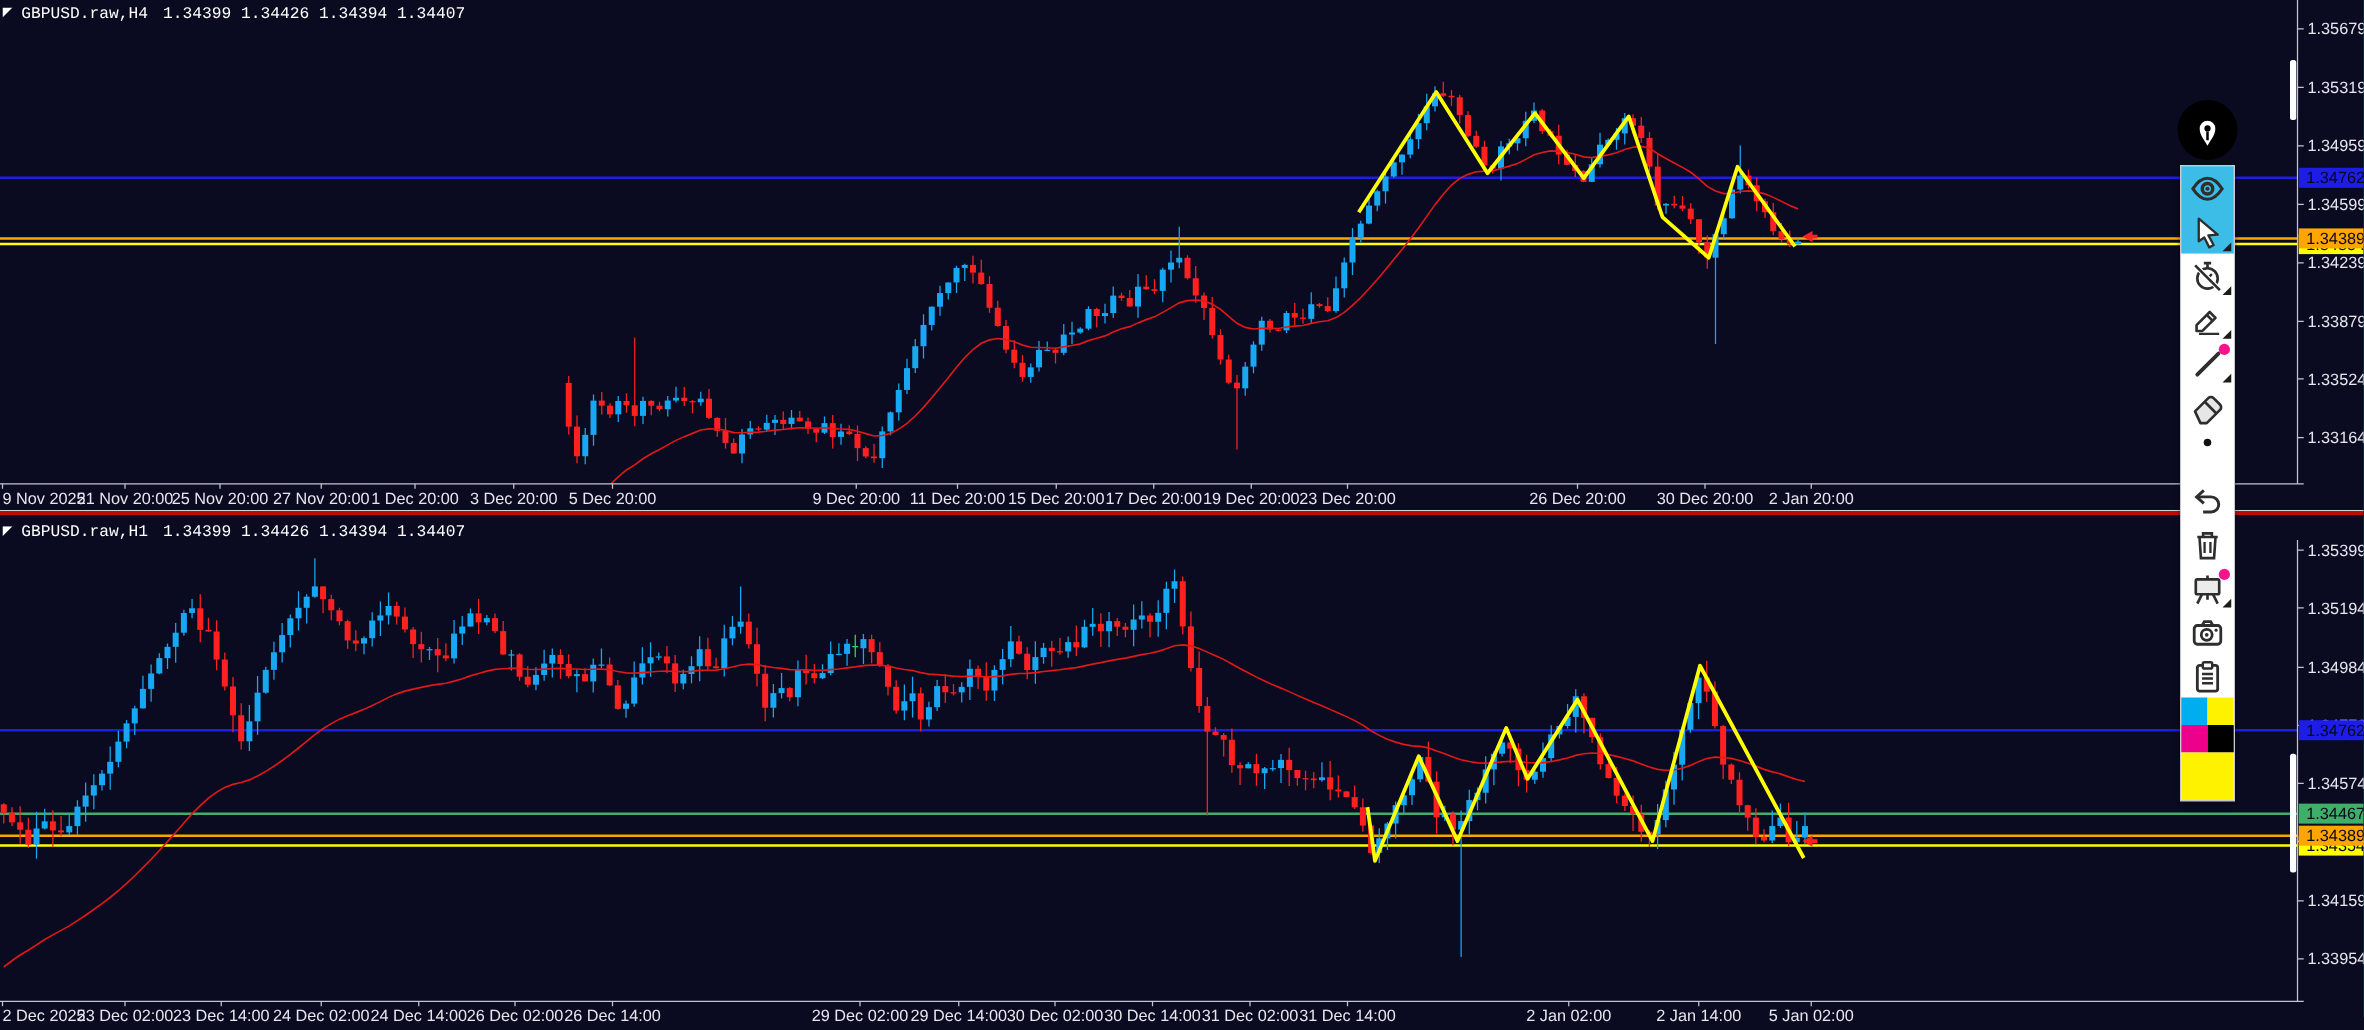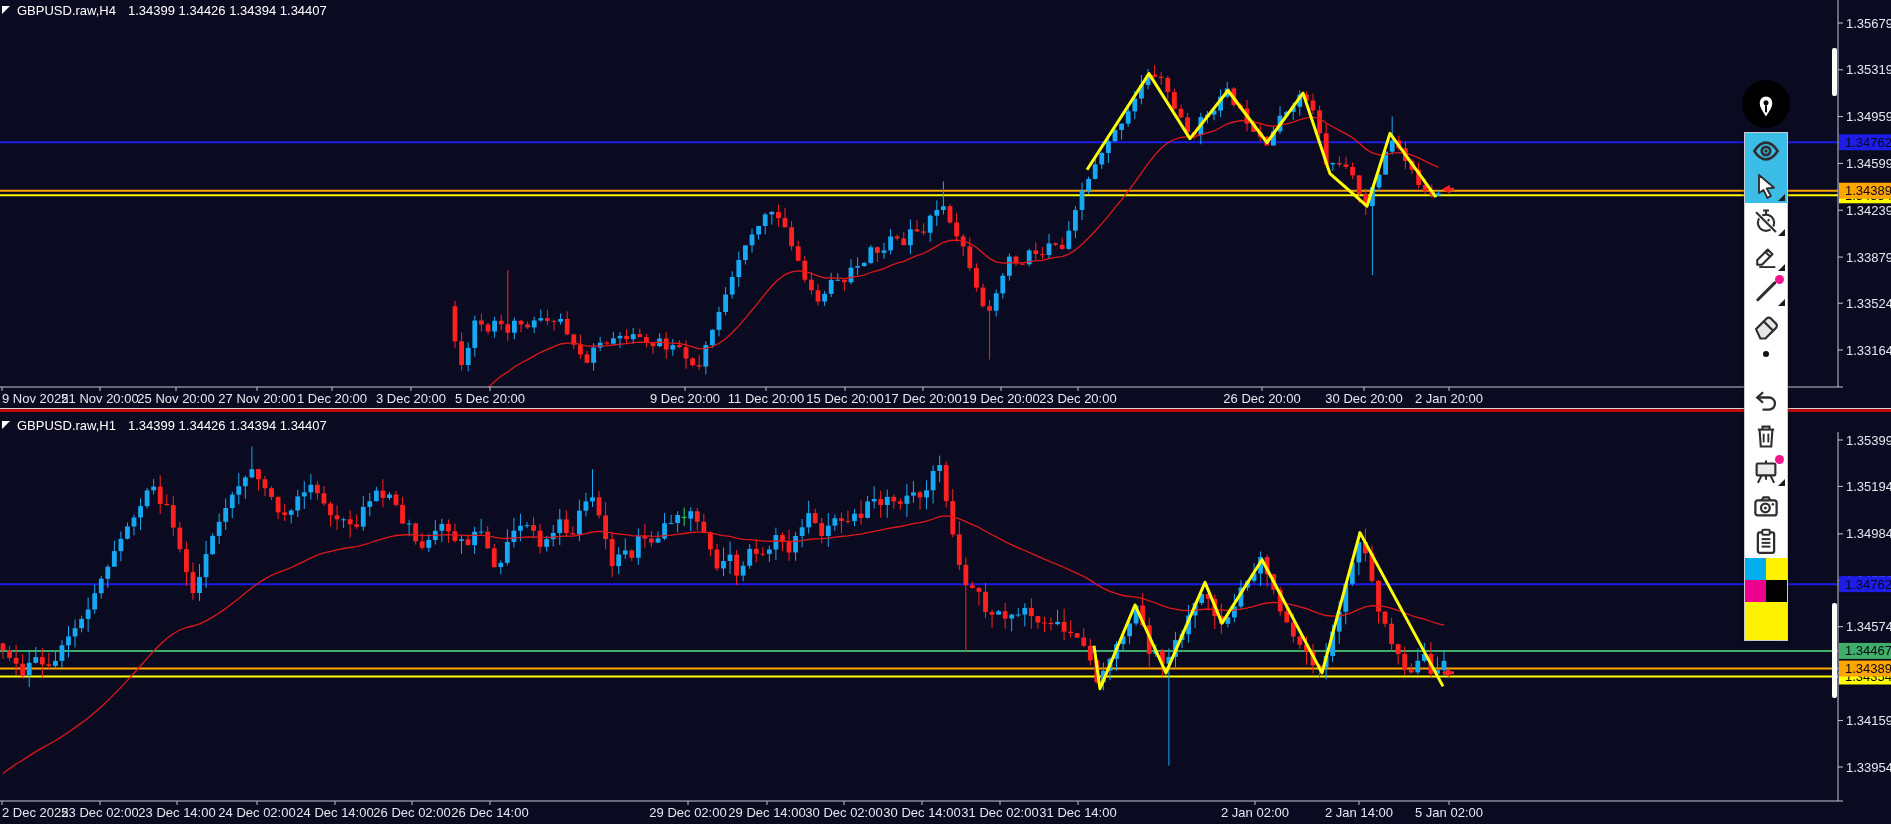--- a/index.html
+++ b/index.html
@@ -1,20 +1,20 @@
 <!DOCTYPE html>
 <html><head>
 <meta charset="utf-8">
 <style>
   html,body{margin:0;padding:0;background:#06071a;}
   #root{position:relative;width:1891px;height:824px;background:#0f766e;overflow:hidden;
         font-family:"Liberation Sans", sans-serif;}
   svg text{font-family:"Liberation Sans", sans-serif;}
   .chart-title{position:absolute;left:2px;display:flex;align-items:center;gap:6px;
-               color:#ffffff;font-size:13px;z-index:5;white-space:pre;}
+               color:#ffffff;font-size:13px;z-index:5;white-space:pre;font-family:Liberation Mono, monospace;}
   .chart-title .vals{margin-left:6px;text-align:right;}
   .win-divider{position:absolute;left:0;width:1891px;z-index:4;}
   .divider-light{height:1px;background:#d2d2da;}
   .divider-red{height:3px;background:#c00a0a;}
   
   #pen-button{position:absolute;z-index:20;width:48px;height:48px;border-radius:50%;
               background:#000;display:flex;align-items:center;justify-content:center;cursor:pointer;}
   #toolbar{position:absolute;z-index:20;width:42px;background:#ffffff;border:1px solid #c9c9cf;
            box-shadow:0 1px 4px rgba(0,0,0,.45);display:flex;flex-direction:column;align-items:stretch;}
   .tb-item{position:relative;height:35px;display:flex;align-items:center;justify-content:center;

